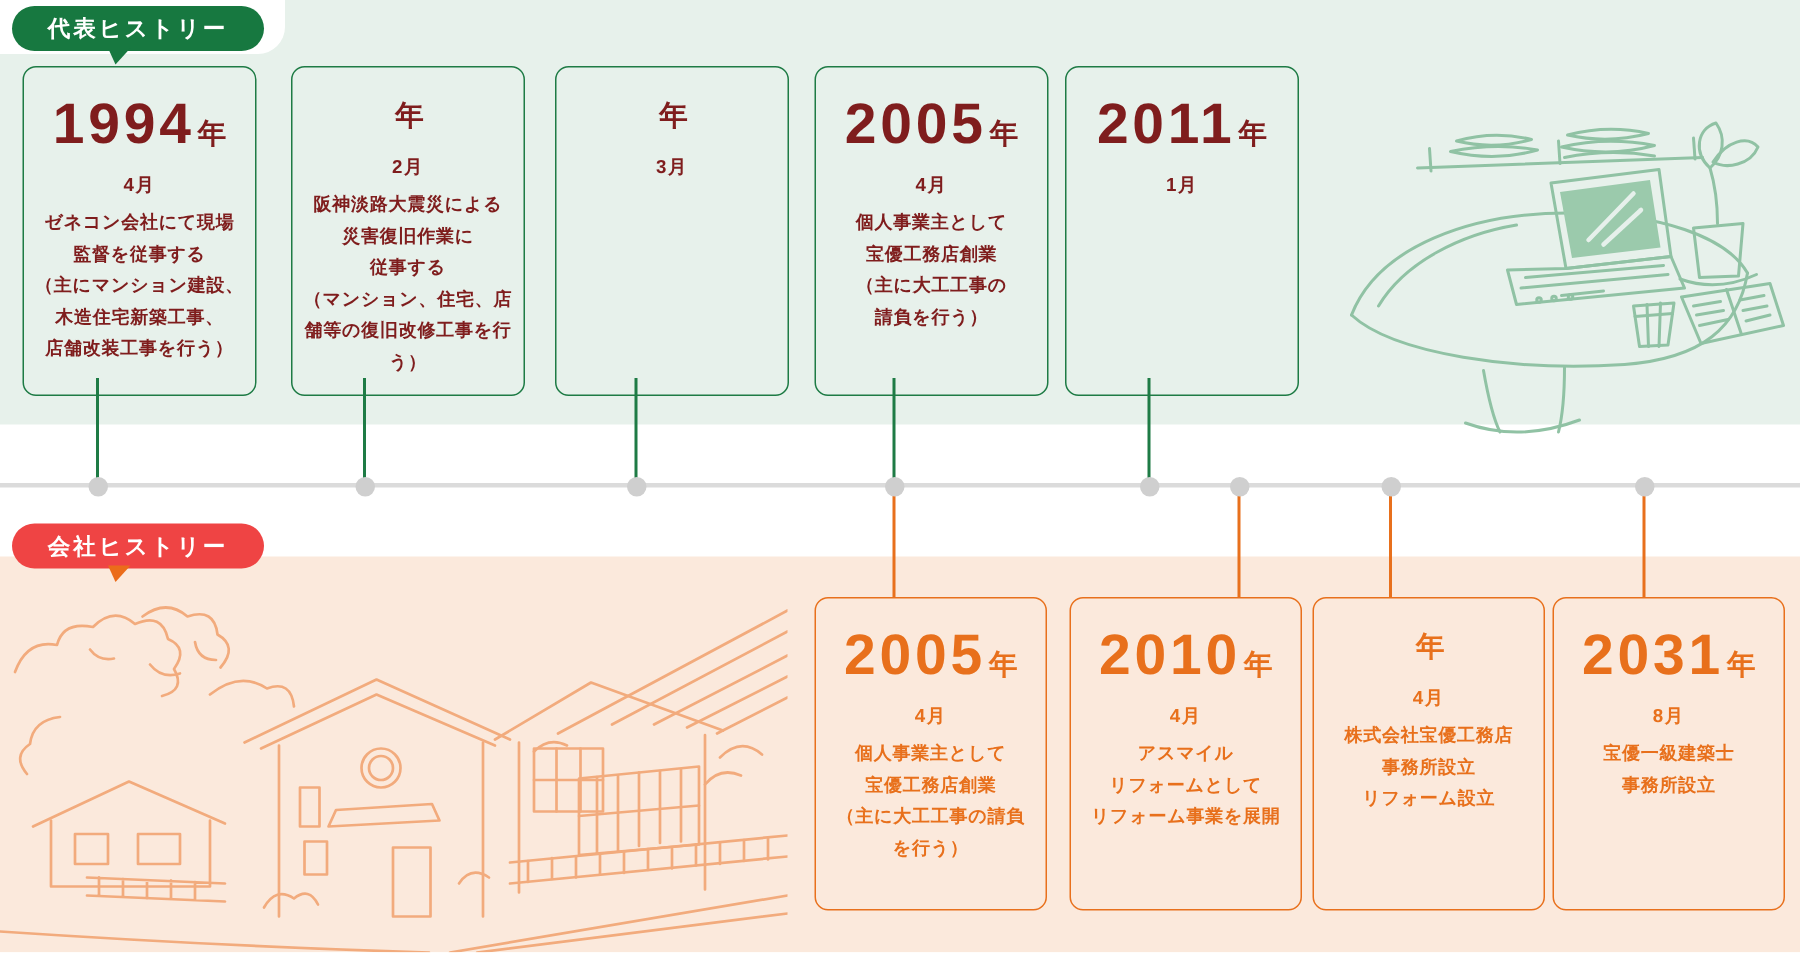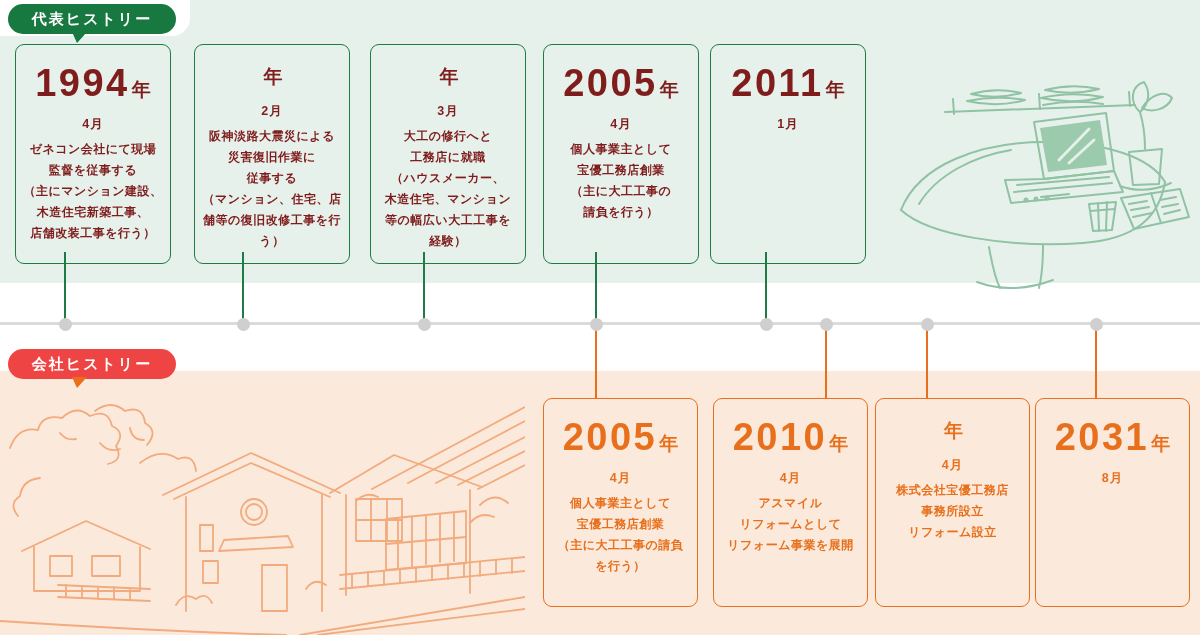--- a/index.html
+++ b/index.html
@@ -193,26 +193,20 @@
 （マンション、住宅、店
 舗等の復旧改修工事を行
 う）</div>
   </div>
 
   <div class="card green" style="left:370px">
     <div class="year">
       <span class="suffix">年</span>
     </div>
     <div class="month">3月</div>
-    <div class="cbody">大工の修行へと
-工務店に就職
-（ハウスメーカー、
-木造住宅、マンション
-等の幅広い大工工事を
-経験）</div>
   </div>
 
   <div class="card green" style="left:543px">
     <div class="year">
       <span class="yr">2005</span>
       <span class="suffix">年</span>
     </div>
     <div class="month">4月</div>
     <div class="cbody">個人事業主として
 宝優工務店創業
@@ -260,15 +254,17 @@
 事務所設立
 リフォーム設立</div>
   </div>
 
   <div class="card orange" style="left:1035px">
     <div class="year">
       <span class="yr">2031</span>
       <span class="suffix">年</span>
     </div>
     <div class="month">8月</div>
+    <div class="cbody">宝優一級建築士
+事務所設立</div>
   </div>
 
 </div>
 
 </body></html>

